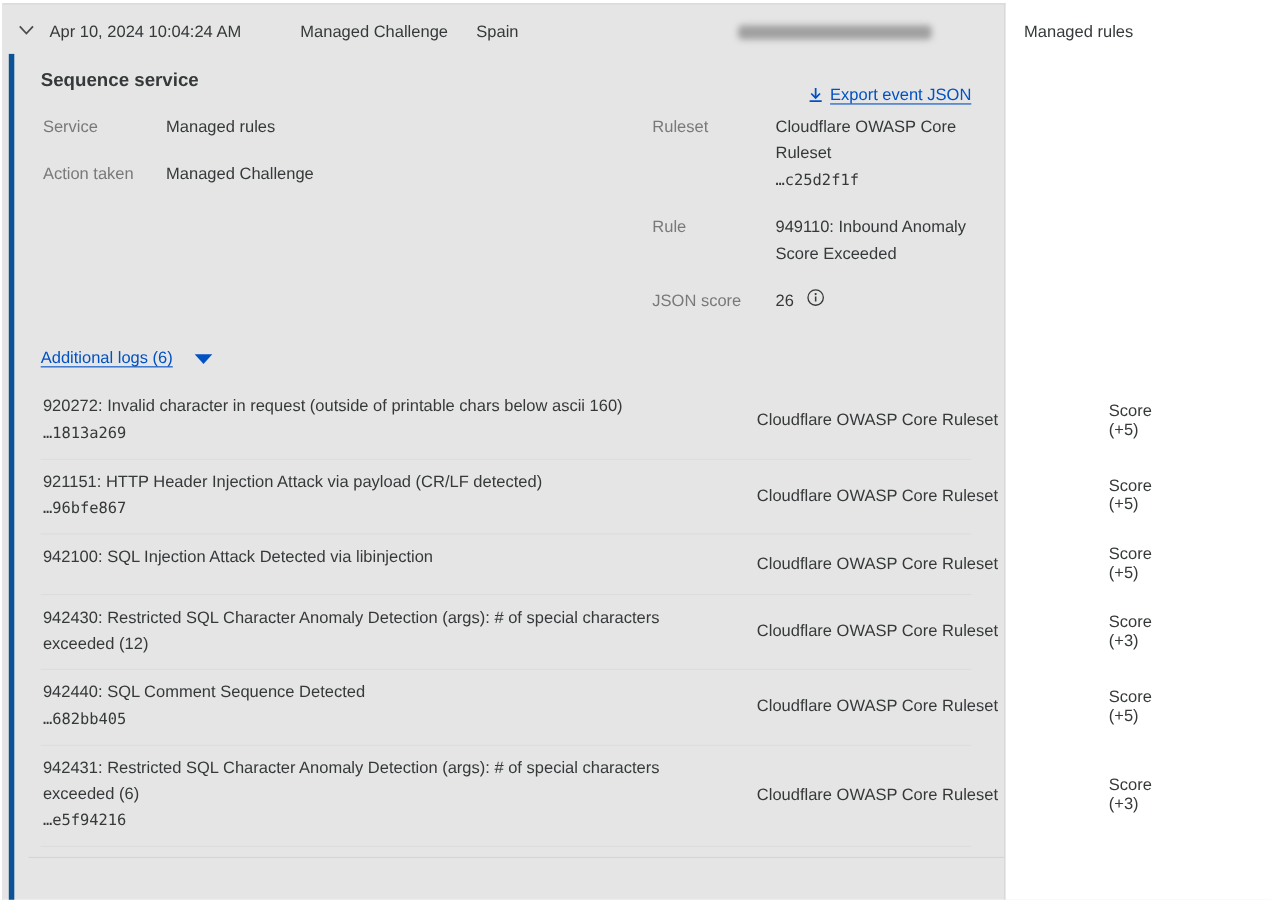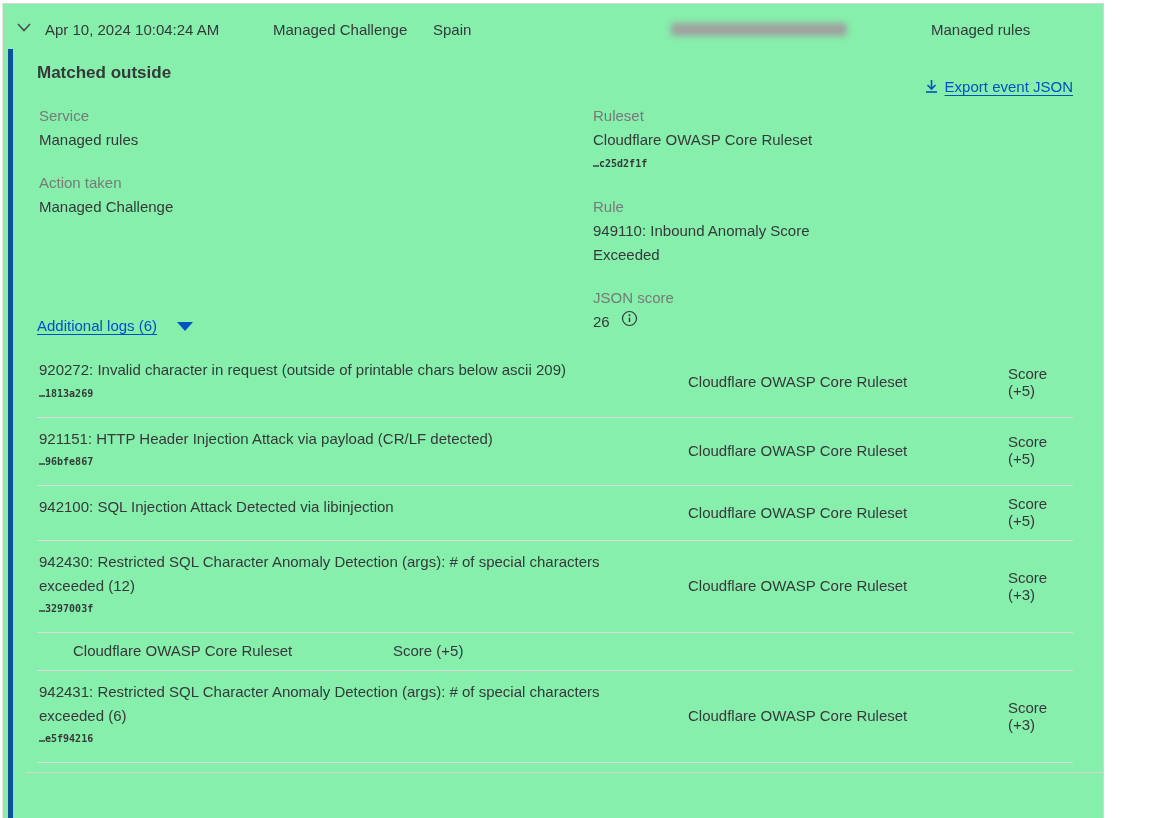--- a/index.html
+++ b/index.html
@@ -9,25 +9,25 @@
     background: #ffffff;
     font-family: "Liberation Sans", sans-serif;
     font-size: 15px;
     color: #36393a;
     position: relative;
     overflow: hidden;
   }
   .panel {
     position: absolute;
     left: 2px; top: 3px;
-    width: 1102px; height: 815px;
+    width: 912px; height: 815px;
     border-top: 1px solid #d5d5d5;
     border-left: 1px solid #e4e4e4;
     border-right: 1px solid #d5d5d5;
-    background: #86efac;
+    background: #e5e5e5;
   }
   .accent-bar {
     position: absolute;
     left: 5px; top: 45px;
     width: 5px; height: 770px;
     background: #0b5394;
   }
   
   .event-header { position: relative; height: 45px; }
   .chevron-btn {
@@ -59,29 +59,28 @@
     position: absolute; right: 30px; top: 15px;
     display: flex; align-items: center; gap: 5px;
     color: #0051c3; text-decoration: none;
     cursor: pointer;
   }
   .export-link .export-text { text-decoration: underline; text-underline-offset: 3px; }
   
   .details { position: relative; margin-top: 21px; height: 186px; }
   .col-left  { position: absolute; left: 2px; top: 0; }
   .col-right { position: absolute; left: 556px; top: 0; }
-  .field { display: flex; margin-bottom: 19px; flex-direction: column; }
+  .field { display: flex; margin-bottom: 19px; }
   .field .label { width: 112px; flex: none; color: #797979; line-height: 24px; }
   .field .value-wrap { line-height: 24px; }
   .col-right .value-wrap { max-width: 240px; }
   .mono {
     font-family: "DejaVu Sans Mono", monospace;
-    font-size: 10px;
-    color: #36393a;
-    font-weight: bold;
+    font-size: 14px;
+    color: #36393a;
   }
   .owasp-row .value-wrap { display: flex; align-items: flex-start; gap: 11px; }
   .info-btn { background: none; border: none; padding: 0; width: 17px; height: 17px; cursor: pointer; }
   
   .additional-logs {
     margin-top: 27px;
     display: inline-flex; align-items: center; gap: 20px;
     color: #0051c3; cursor: pointer; text-decoration: none;
   }
   .additional-logs .al-text { text-decoration: underline; text-underline-offset: 3px; }
@@ -129,21 +128,21 @@
     </button>
     <span class="hdr-item hdr-timestamp">Apr 10, 2024 10:04:24 AM</span>
     <span class="hdr-item hdr-action">Managed Challenge</span>
     <span class="hdr-item hdr-country">Spain</span>
     <span class="hdr-redacted"></span>
     <span class="hdr-item hdr-service">Managed rules</span>
   </div>
 
   <div class="body">
 
-    <h2 class="panel-title">Matched outside</h2>
+    <h2 class="panel-title">Sequence service</h2>
 
     <a class="export-link">
       <span>
         <svg width="17" height="17" viewBox="0 0 17 17">
           <line x1="8.5" y1="2" x2="8.5" y2="10.5" stroke="#0051c3" stroke-width="1.6"></line>
           <polyline points="4.5,7 8.5,11 12.5,7" fill="none" stroke="#0051c3" stroke-width="1.6"></polyline>
           <line x1="3" y1="14" x2="14" y2="14" stroke="#0051c3" stroke-width="1.6"></line>
         </svg>
       </span>
       <span class="export-text">Export event JSON</span>
@@ -195,21 +194,21 @@
 
     <a class="additional-logs">
       <span class="al-text">Additional logs (6)</span>
       <span class="triangle-down"></span>
     </a>
 
     <div class="logs">
 
       <div class="log-row">
         <div class="log-desc-cell">
-          <div class="log-desc">920272: Invalid character in request (outside of printable chars below ascii 209)</div>
+          <div class="log-desc">920272: Invalid character in request (outside of printable chars below ascii 160)</div>
           <div class="log-hash mono">…1813a269</div>
         </div>
         <div class="log-ruleset">Cloudflare OWASP Core Ruleset</div>
         <div class="log-score">Score (+5)</div>
       </div>
 
       <div class="log-row">
         <div class="log-desc-cell">
           <div class="log-desc">921151: HTTP Header Injection Attack via payload (CR/LF detected)</div>
           <div class="log-hash mono">…96bfe867</div>
@@ -222,27 +221,30 @@
         <div class="log-desc-cell">
           <div class="log-desc">942100: SQL Injection Attack Detected via libinjection</div>
         </div>
         <div class="log-ruleset">Cloudflare OWASP Core Ruleset</div>
         <div class="log-score">Score (+5)</div>
       </div>
 
       <div class="log-row">
         <div class="log-desc-cell">
           <div class="log-desc">942430: Restricted SQL Character Anomaly Detection (args): # of special characters exceeded (12)</div>
-          <div class="log-hash mono">…3297003f</div>
         </div>
         <div class="log-ruleset">Cloudflare OWASP Core Ruleset</div>
         <div class="log-score">Score (+3)</div>
       </div>
 
       <div class="log-row">
+        <div class="log-desc-cell">
+          <div class="log-desc">942440: SQL Comment Sequence Detected</div>
+          <div class="log-hash mono">…682bb405</div>
+        </div>
         <div class="log-ruleset">Cloudflare OWASP Core Ruleset</div>
         <div class="log-score">Score (+5)</div>
       </div>
 
       <div class="log-row">
         <div class="log-desc-cell">
           <div class="log-desc">942431: Restricted SQL Character Anomaly Detection (args): # of special characters exceeded (6)</div>
           <div class="log-hash mono">…e5f94216</div>
         </div>
         <div class="log-ruleset">Cloudflare OWASP Core Ruleset</div>

